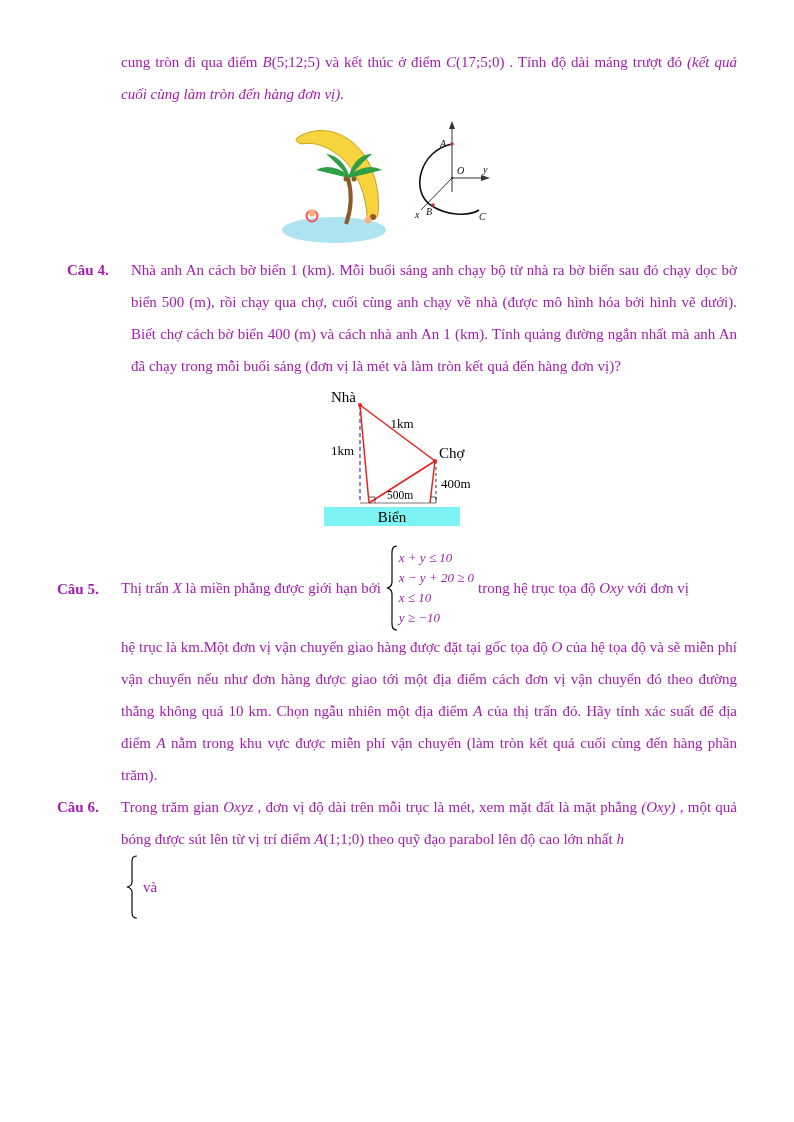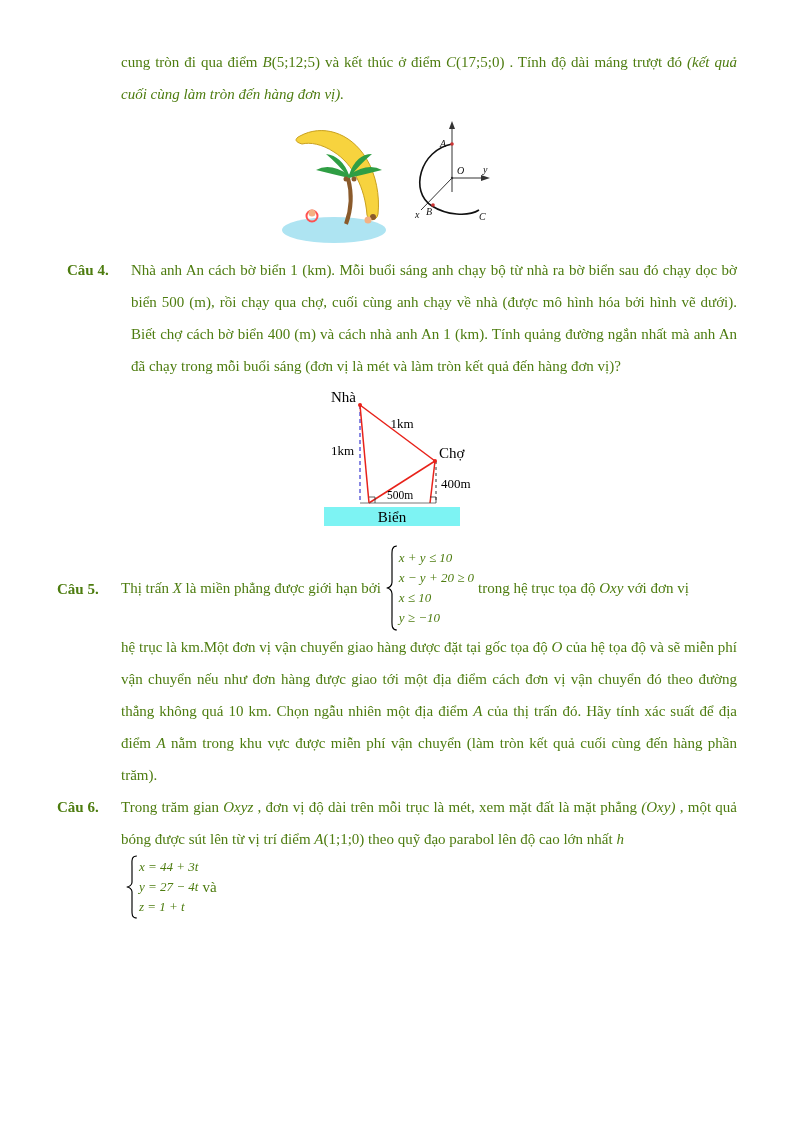--- a/index.html
+++ b/index.html
@@ -3,21 +3,21 @@
 <meta charset="utf-8">
 <style>
   html,body{margin:0;padding:0;background:#ffffff;}
   .page{
     position:relative;
     width:794px;height:1122px;
     background:#fff;
     padding:46px 57px 0 57px;
     box-sizing:border-box;
     font-family:"Liberation Serif","DejaVu Serif",serif;
-    font-size:15px;color:#4d7c0f;
+    font-size:15px;color:#a21caf;
     overflow:hidden;
   }
   .para{line-height:32px;text-align:justify;}
   .indent{margin-left:64px;}
   .it{font-style:italic;}
   .q{display:flex;align-items:flex-start;}
   .q-label{width:64px;flex:none;font-weight:bold;line-height:32px;}
   .q-body{flex:1;line-height:32px;text-align:justify;min-width:0;}
   .fig{display:block;margin:8px auto 4px auto;}
   .fig1{width:214px;transform:translateX(-8px);}
@@ -133,24 +133,19 @@
 
   <div class="q">
     <div class="q-label">Câu 6.</div>
     <div class="q-body">
       <div class="para"><span>Trong trăm gian </span><span class="it">Oxyz</span><span> , đơn vị độ dài trên mỗi trục là mét, xem mặt đất là mặt phẳng </span><span class="it">(Oxy)</span><span> , một quả bóng được sút lên từ vị trí điểm </span><span class="it">A</span><span>(1;1;0)</span><span> theo quỹ đạo parabol lên độ cao lớn nhất </span><span class="it">h</span></div>
       <div class="sys-row">
         <span class="system">
           <svg width="14" height="64" viewBox="0 0 14 66">
             <path d="M12,1 C6,1 7,6 7,12 L7,28 C7,31 4,33 1.5,33 C4,33 7,35 7,38 L7,54 C7,60 6,65 12,65" fill="none" stroke="#000" stroke-width="1.2"></path>
           </svg>
-          <span class="sys">
-              <div class="sys-line">x = 44 + 3t</div>
-              <div class="sys-line">y = 27 − 4t</div>
-              <div class="sys-line">z = 1 + t</div>
-            </span>
         </span>
         <span><span> và</span></span>
       </div>
     </div>
   </div>
 
 </div>
 
 </body></html>

